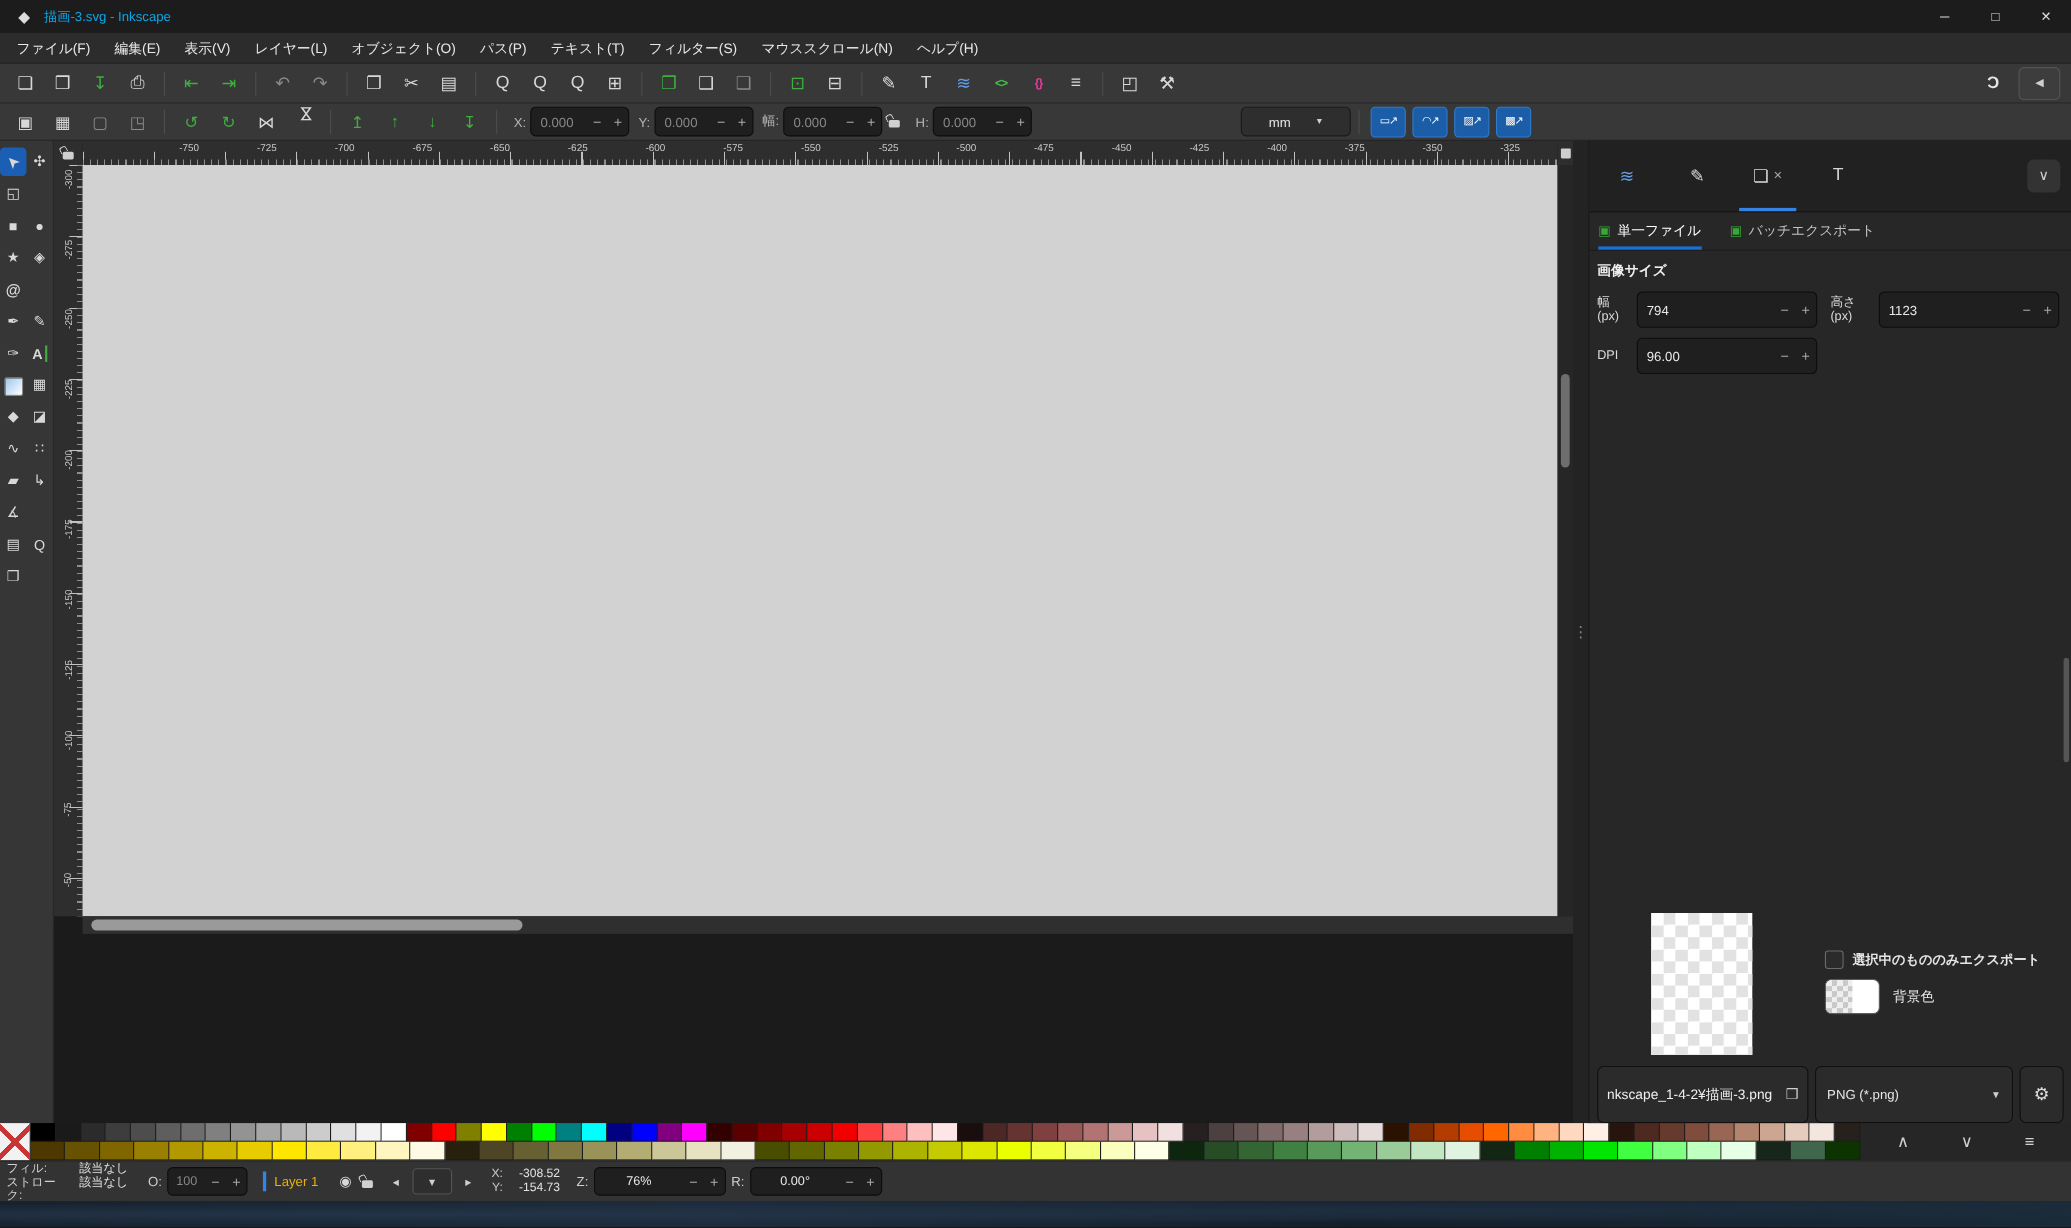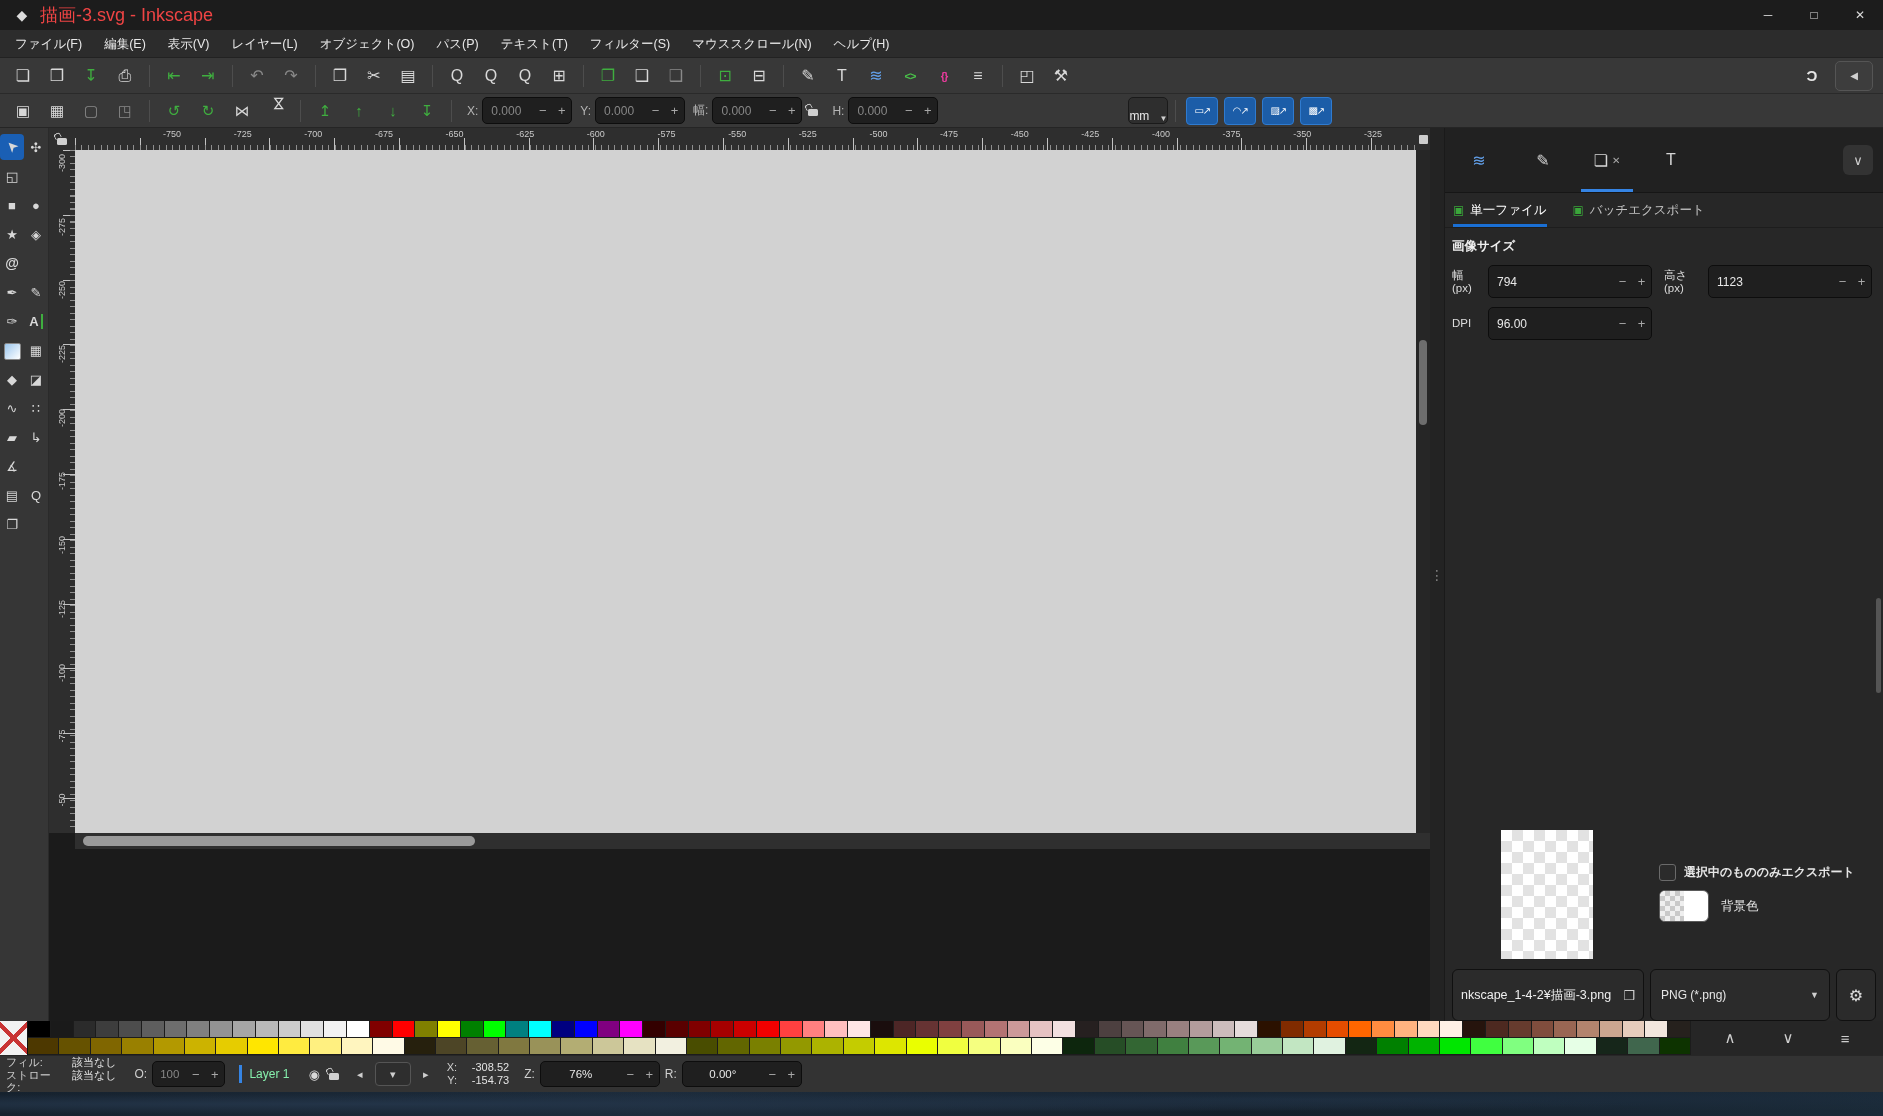--- a/index.html
+++ b/index.html
@@ -3,21 +3,21 @@
 <meta charset="utf-8">
 <style>
   html,body{margin:0;padding:0;background:#000;}
   body{width:1883px;height:1116px;overflow:hidden;font-family:"Liberation Sans","DejaVu Sans",sans-serif;
        -webkit-font-smoothing:antialiased;color:#e6e6e6;font-size:12px;}
   .win{width:1883px;height:1116px;display:flex;flex-direction:column;background:#1e1e1e;}
 
   
   .titlebar{height:30px;background:#1c1c1c;display:flex;align-items:center;flex:0 0 auto;}
   .logo{width:16px;height:16px;margin-left:14px;color:#dcdcdc;font-size:14px;line-height:16px;text-align:center;}
-  .title{margin-left:10px;font-size:18px;color:#ef4444;}
+  .title{margin-left:10px;font-size:12px;color:#0ea5e9;}
   .winbtns{margin-left:auto;display:flex;height:100%;}
   .wbtn{width:46px;height:100%;display:flex;align-items:center;justify-content:center;color:#dcdcdc;font-size:12px;}
 
   
   .menubar{height:27px;background:#2c2c2c;display:flex;align-items:center;padding-left:4px;border-bottom:1px solid #222;flex:0 0 auto;}
   .menu-item{padding:0 11px;font-size:12.5px;color:#e8e8e8;line-height:26px;cursor:default;}
 
   
   .tb-main{height:35px;background:#383838;display:flex;align-items:center;padding:0 6px;border-bottom:1px solid #2a2a2a;flex:0 0 auto;}
   .tb-ctrl{height:33px;background:#383838;display:flex;align-items:center;padding:0 6px;border-bottom:1px solid #252525;flex:0 0 auto;}
@@ -39,22 +39,22 @@
        justify-content:center;color:#cfcfcf;font-size:10px;margin:0 4px 0 10px;background:#3d3d3d;}
 
   
   .flbl{color:#b5b5b5;font-size:12px;margin:0 4px 0 8px;}
   .spin{display:inline-flex;align-items:center;background:#1f1f1f;border:1px solid #0d0d0d;border-radius:5px;height:25px;overflow:hidden;flex:0 0 auto;}
   .spin .spv{padding:0 8px;font-size:12px;color:#e8e8e8;flex:1;white-space:nowrap;}
   .spin.dis .spv{color:#878787;}
   .sbtn{width:19px;text-align:center;color:#a8a8a8;font-size:13px;flex:0 0 auto;}
   .w88{width:88px;justify-content:flex-end;}
   .lockmid{margin:0 6px;}
-  .unit{display:inline-flex;align-items:flex-end;background:#2e2e2e;border:1px solid #1a1a1a;border-radius:5px;
-        height:25px;padding:0 0;margin-left:190px;color:#e8e8e8;gap:10px;}
+  .unit{display:inline-flex;align-items:center;background:#2e2e2e;border:1px solid #1a1a1a;border-radius:5px;
+        height:25px;padding:0 24px;margin-left:190px;color:#e8e8e8;gap:22px;}
   .unit .dd{font-size:8px;color:#cfcfcf;}
   .bluebtn{width:30px;height:26px;background:#1c5da8;border:1px solid #2f7bd0;border-radius:4px;margin:0 3px;
         display:flex;align-items:center;justify-content:center;color:#fff;font-size:10px;letter-spacing:-1px;}
 
   
   .lockico{position:relative;width:10px;height:7px;background:#d0d0d0;border-radius:1.5px;display:inline-block;margin-top:4px;}
   .lockico::before{content:"";position:absolute;width:5px;height:5px;border:1.5px solid #d0d0d0;border-bottom:none;
         border-radius:3px 3px 0 0;top:-5px;left:1px;}
   .lockico.open::before{left:-3px;transform:rotate(-28deg);}
 
@@ -167,21 +167,21 @@
   
   .statusbar{height:36px;background:#333;display:flex;align-items:center;padding:0 6px;flex:0 0 auto;border-top:1px solid #272727;}
   .fs-block{display:flex;flex-direction:column;justify-content:center;gap:1px;margin-right:18px;}
   .fsline{display:flex;font-size:11px;line-height:12px;}
   .fsl{width:56px;text-align:left;color:#cfcfcf;}
   .fsv{margin-left:10px;color:#e3e3e3;}
   .olbl{color:#cfcfcf;margin-right:5px;}
   .spin.small{height:24px;}
   .spin.small .spv{font-size:11.5px;padding:0 7px;}
   .laccent{width:3px;height:18px;background:#3584e4;margin:0 7px 0 14px;}
-  .layername{font-size:12px;color:#86efac;margin-right:10px;}
+  .layername{font-size:12px;color:#eab308;margin-right:10px;}
   .eye{font-size:13px;color:#d8d8d8;margin:0 9px;}
   .msg{flex:1;margin-left:16px;font-size:12px;color:#e3e3e3;white-space:nowrap;overflow:hidden;border-left:1px solid #4a4a4a;padding-left:12px;}
   .nav{display:flex;align-items:center;gap:4px;margin:0 10px;color:#cfcfcf;}
   .navbtn{width:22px;height:22px;display:flex;align-items:center;justify-content:center;font-size:11px;}
   .navbtn.boxed{border:1px solid #555;border-radius:4px;background:#2e2e2e;width:34px;}
   .xy{display:grid;grid-template-columns:auto auto;column-gap:6px;font-size:11px;line-height:13px;margin-right:10px;color:#e3e3e3;}
   .xy .lab{color:#cfcfcf;text-align:right;}
   .xy .val{text-align:right;min-width:46px;}
   .zr-lbl{color:#cfcfcf;margin:0 5px;}
   .spin.zfield{width:118px;}

